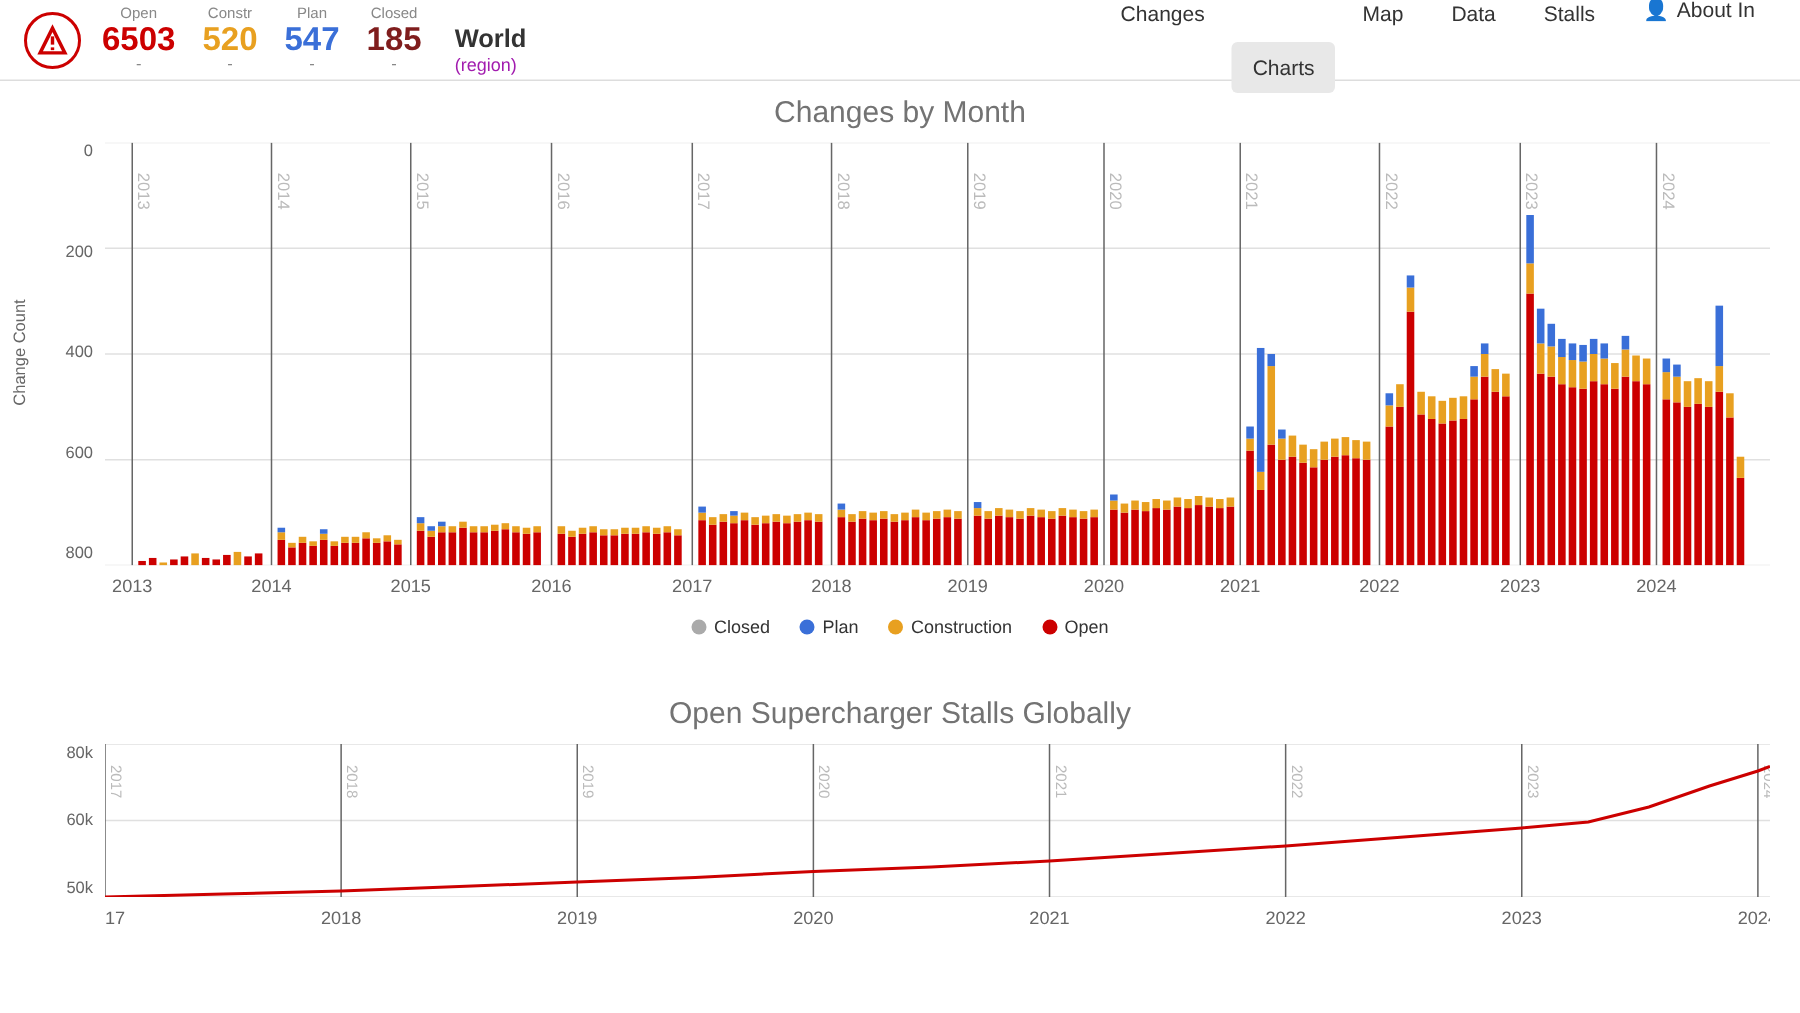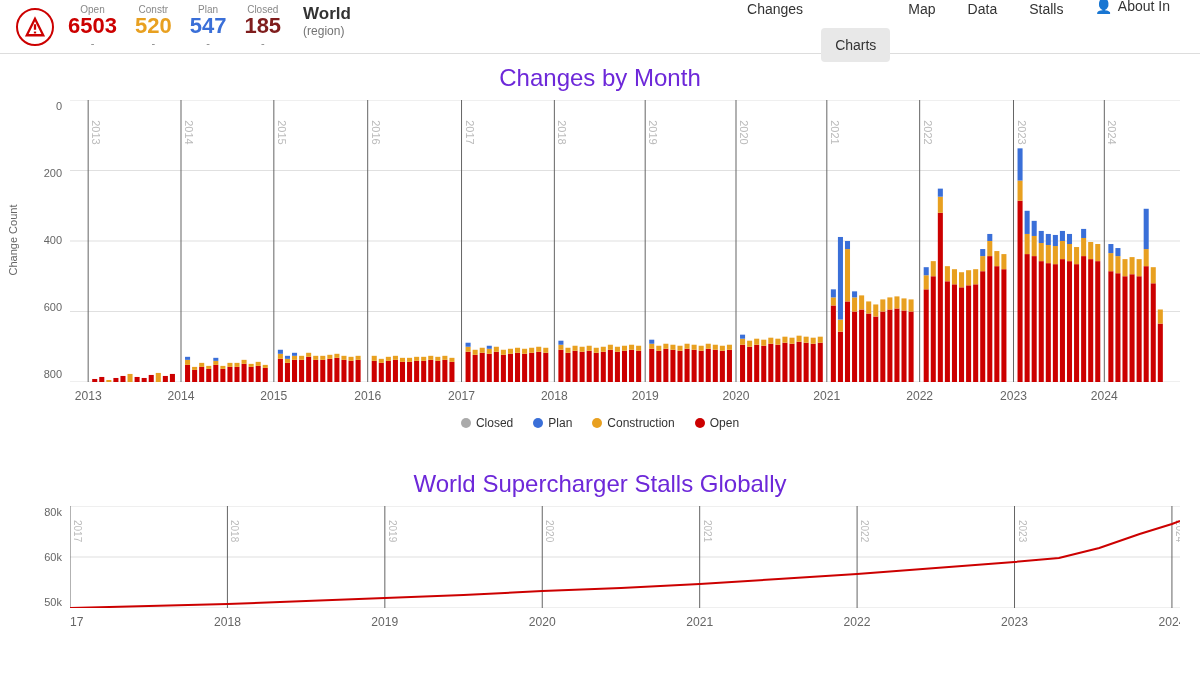--- a/index.html
+++ b/index.html
@@ -35,23 +35,24 @@
     .stat-value { font-size: 22px; font-weight: bold; line-height: 1; }
     .stat-dash { font-size: 11px; color: #888; }
     .stat-open { color: #c00; }
     .stat-constr { color: #e8a020; }
     .stat-plan { color: #3a6fd8; }
     .stat-closed { color: #7f1d1d; }
 
     .stat-region {
       display: flex; flex-direction: column; align-items: flex-start; justify-content: center;
       margin-left: 4px;
+      margin-top: 12px;
     }
     .stat-region .region-name { font-size: 17px; font-weight: bold; color: #333; }
-    .stat-region .region-sub { font-size: 12px; color: #737373; }
+    .stat-region .region-sub { font-size: 12px; color: #a21caf; }
 
     nav { display: flex; align-items: flex-start; gap: 4px; }
     .nav-btn {
       padding: 6px 14px;
       border: none;
       background: transparent;
       cursor: pointer;
       font-size: 14px;
       color: #333;
       border-radius: 4px;
@@ -63,21 +64,21 @@
       padding: 6px 14px;
       border: none; background: transparent; cursor: pointer; font-size: 14px; color: #333;
       border-radius: 4px;
     }
 
     
     #main { padding: 10px 20px 20px; overflow-y: auto; height: calc(675px - 54px); }
 
     
     .chart-section { margin-bottom: 30px; }
-    .chart-title { text-align: center; font-size: 24px; color: #6d28d9; margin-bottom: 8px; font-weight: normal; }
+    .chart-title { text-align: center; font-size: 20px; color: #737373; margin-bottom: 8px; font-weight: normal; }
     .chart-title strong { font-weight: normal; }
 
     .chart-container {
       position: relative;
       width: 100%;
       height: 340px;
       border: none;
     }
 
     
@@ -578,21 +579,21 @@
         <div class="legend-item">
           <div class="legend-dot" style="background:#cc0000;"></div>
           <span>Open</span>
         </div>
       </div>
     </div>
   </div>
 
   <div class="chart-section chart-section-2">
     <div class="chart-title">
-      <span>World Supercharger </span><strong>Stalls</strong><span> Globally</span>
+      <span>Open Supercharger </span><strong>Stalls</strong><span> Globally</span>
     </div>
 
     <div style="position:relative;height:130px;">
 
       <div style="position:absolute;left:0;top:0;bottom:28px;width:50px;display:flex;flex-direction:column;justify-content:space-between;align-items:flex-end;padding-right:8px;font-size:11px;color:#666;">
         <span>80k</span>
         <span>60k</span>
         <span>50k</span>
       </div>
 

